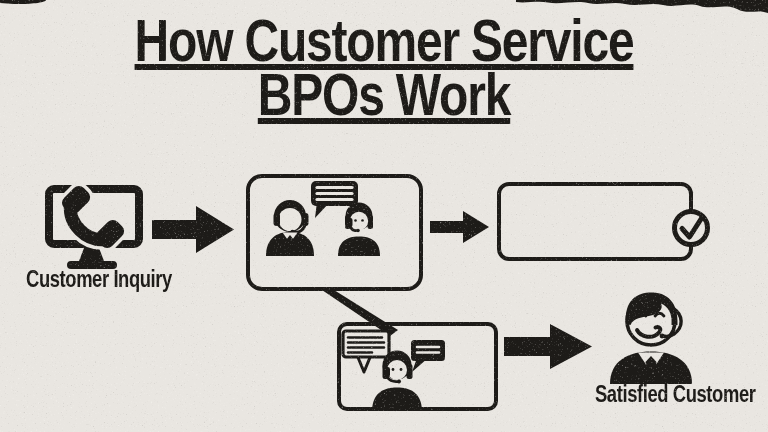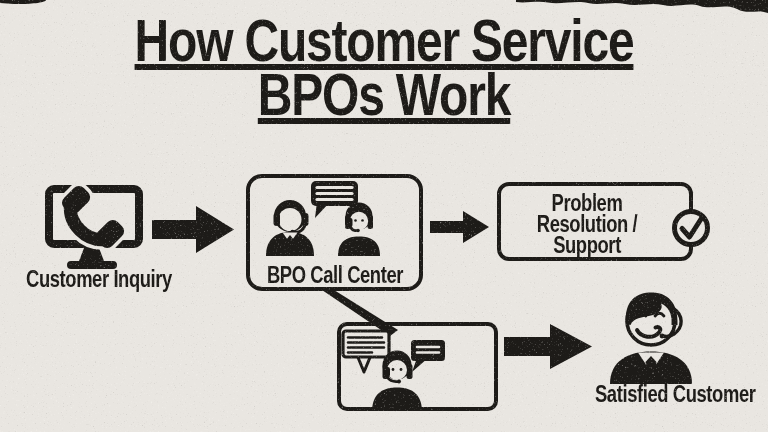--- a/index.html
+++ b/index.html
@@ -99,34 +99,27 @@
         <rect x="367.5" y="215" width="5.5" height="14" rx="2.5" class="fill-ink"></rect>
         <circle cx="359" cy="221" r="9.2" class="fill-paper"></circle>
         <circle cx="355.5" cy="220.5" r="1.3" class="fill-ink"></circle>
         <circle cx="362.5" cy="220.5" r="1.3" class="fill-ink"></circle>
         <rect x="347.5" y="218" width="5" height="9" rx="2" class="fill-ink"></rect>
         <path d="M 350,227 C 352,230 355,231 357,230.5" class="no-fill stroke-ink" stroke-width="2.6" stroke-linecap="round"></path>
         <circle cx="358" cy="230.5" r="1.8" class="fill-ink"></circle>
         <path d="M 338,256 C 338,242 346,236.5 359,236.5 C 372,236.5 380,242 380,256 Z" class="fill-ink"></path>
       </g>
     </svg>
-    <div id="bpo-label" class="label">
-      <span class="condensed">BPO Call Center</span>
-    </div>
   </div>
 
   <svg class="abs" style="left:430px;top:211px;" width="59" height="32" viewBox="0 0 59 32">
     <polygon points="0,10 33,10 33,0 59,16 33,32 33,22 0,22" class="fill-ink"></polygon>
   </svg>
 
   <div id="problem-box" class="flow-box">
-    <div id="problem-text">
-      <span class="condensed">Problem</span>
-      <span class="condensed">Resolution / Support</span>
-    </div>
     <svg style="position:absolute; left:166px; top:18px;" width="48" height="48" viewBox="665 202 48 48">
       <circle cx="689" cy="226" r="16.5" class="fill-paper stroke-ink" stroke-width="5"></circle>
       <path d="M 680,226.5 L 687.5,235 L 700,215.5" class="no-fill stroke-ink" stroke-width="5" stroke-linecap="round" stroke-linejoin="round"></path>
     </svg>
   </div>
 
   <svg class="abs" style="left:320px;top:288px;" width="80" height="48" viewBox="320 288 80 48">
     <polygon points="322,290 334,290 398,330 390,336" class="fill-ink"></polygon>
   </svg>
 

